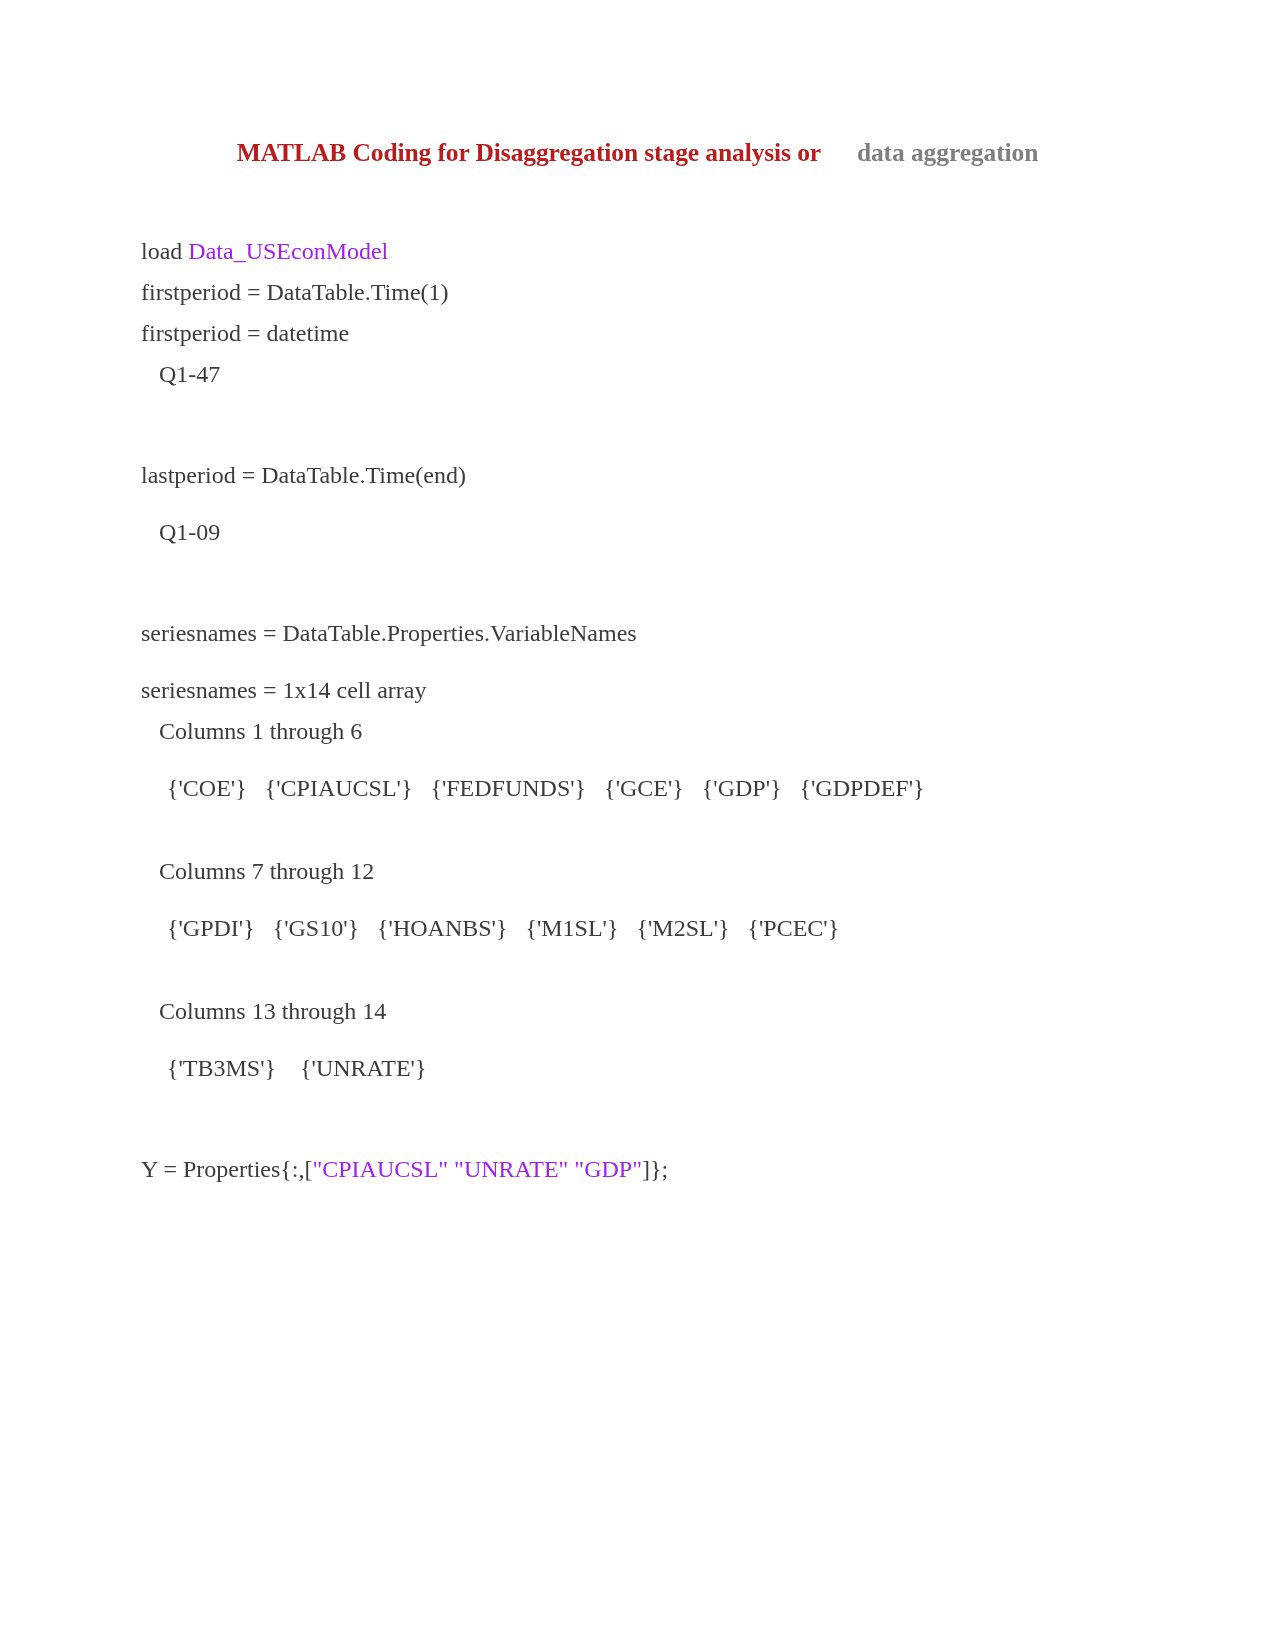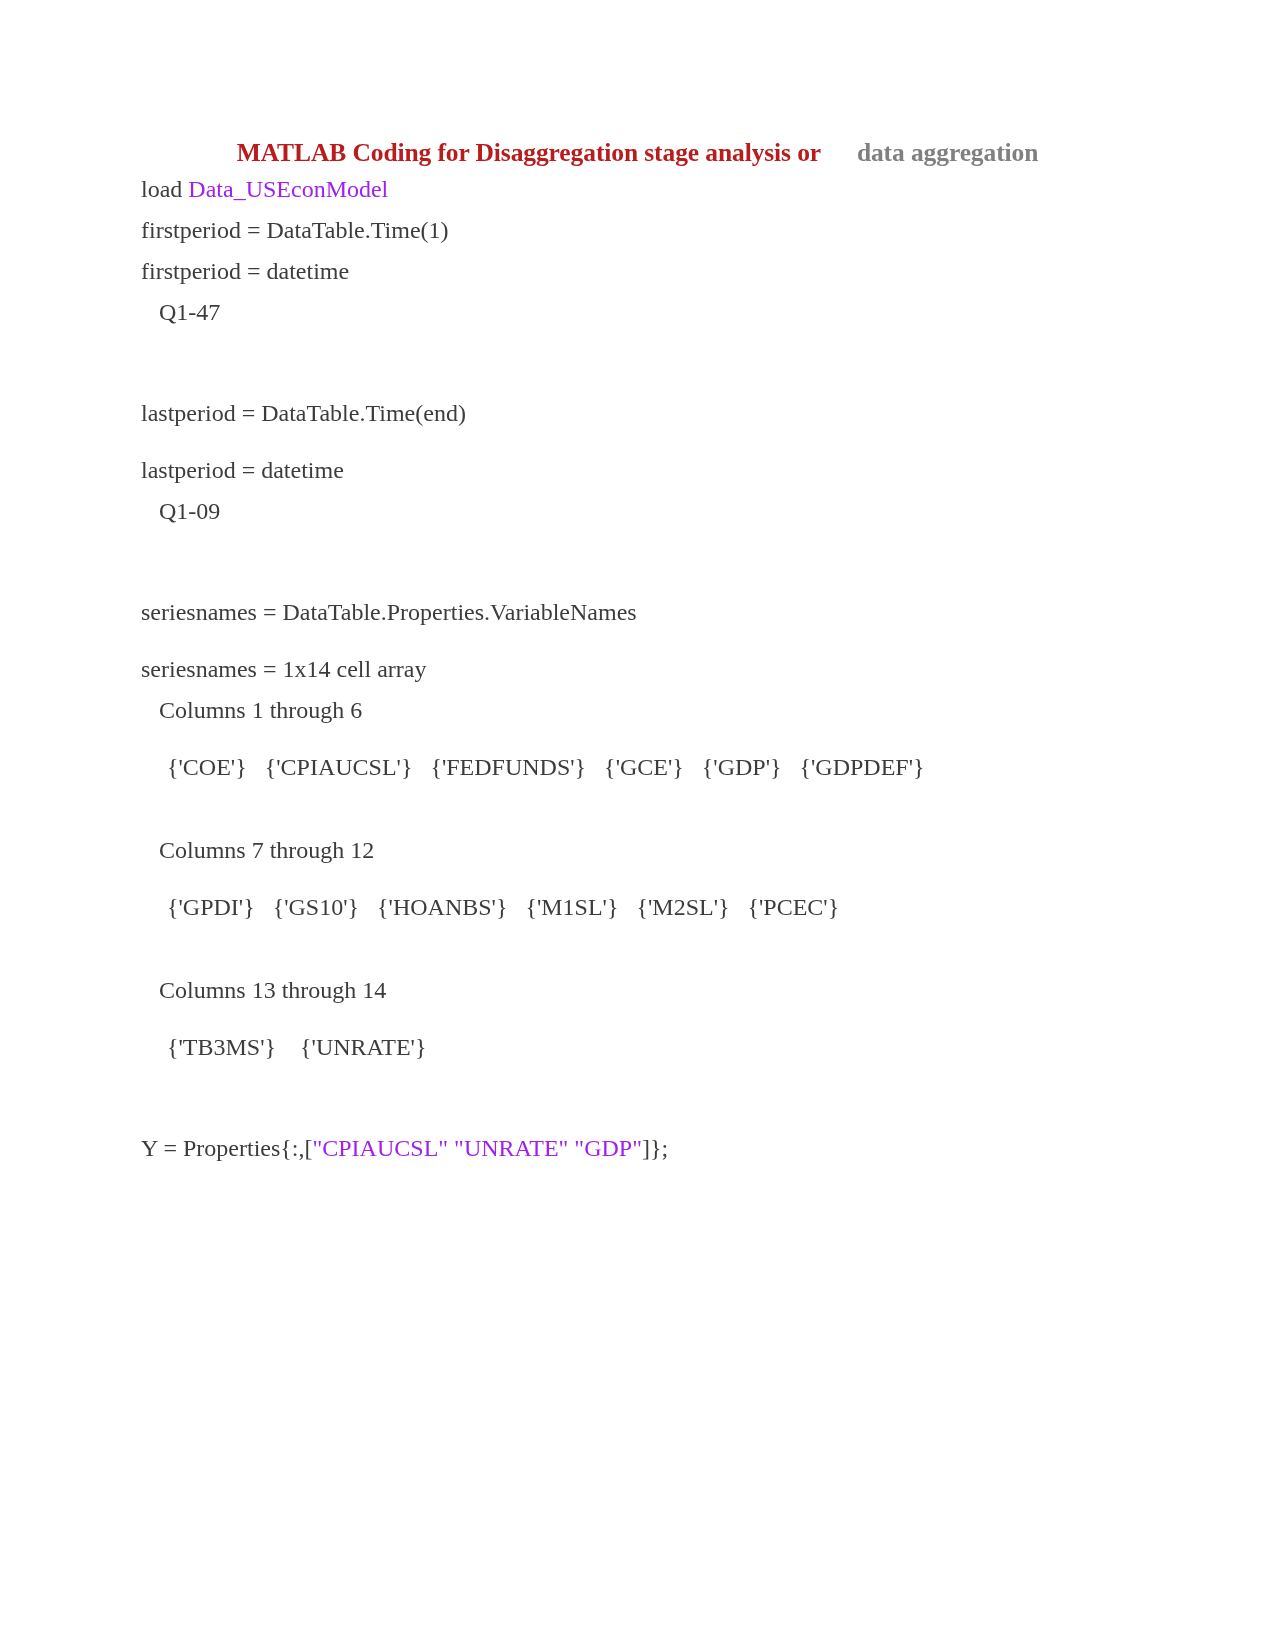--- a/index.html
+++ b/index.html
@@ -33,20 +33,21 @@
     font-size: 25.5px;
     font-weight: bold;
     line-height: 1.2;
     letter-spacing: -0.1px;
   }
   .title-main { color: #b91c1c; }
   .title-accent { color: #808080; margin-left: 30px; }
 
   
   .code-body {
+    margin-top: 62px;
     padding-left: 141px;
     padding-right: 100px;
     font-size: 24px;
     line-height: 41px;
     color: #3c3c3c;
   }
   .line {
     white-space: pre-wrap;
     min-height: 41px;
   }
@@ -84,21 +85,20 @@
     <div class="line"><span>firstperiod = </span><span class="ital">datetime</span></div>
 
     <div class="line indent-1">Q1-47</div>
 
     <div class="gap-lg"></div>
 
     <div class="line">lastperiod = DataTable.Time(end)</div>
 
     <div class="gap-sm"></div>
 
-    <div class="line"><span>lastperiod = </span><span class="ital">datetime</span></div>
 
     <div class="line indent-1">Q1-09</div>
 
     <div class="gap-lg"></div>
 
     <div class="line">seriesnames = DataTable.Properties.VariableNames</div>
 
     <div class="gap-sm"></div>
 
     <div class="line"><span>seriesnames = </span><span class="ital">1x14 cell array</span></div>

